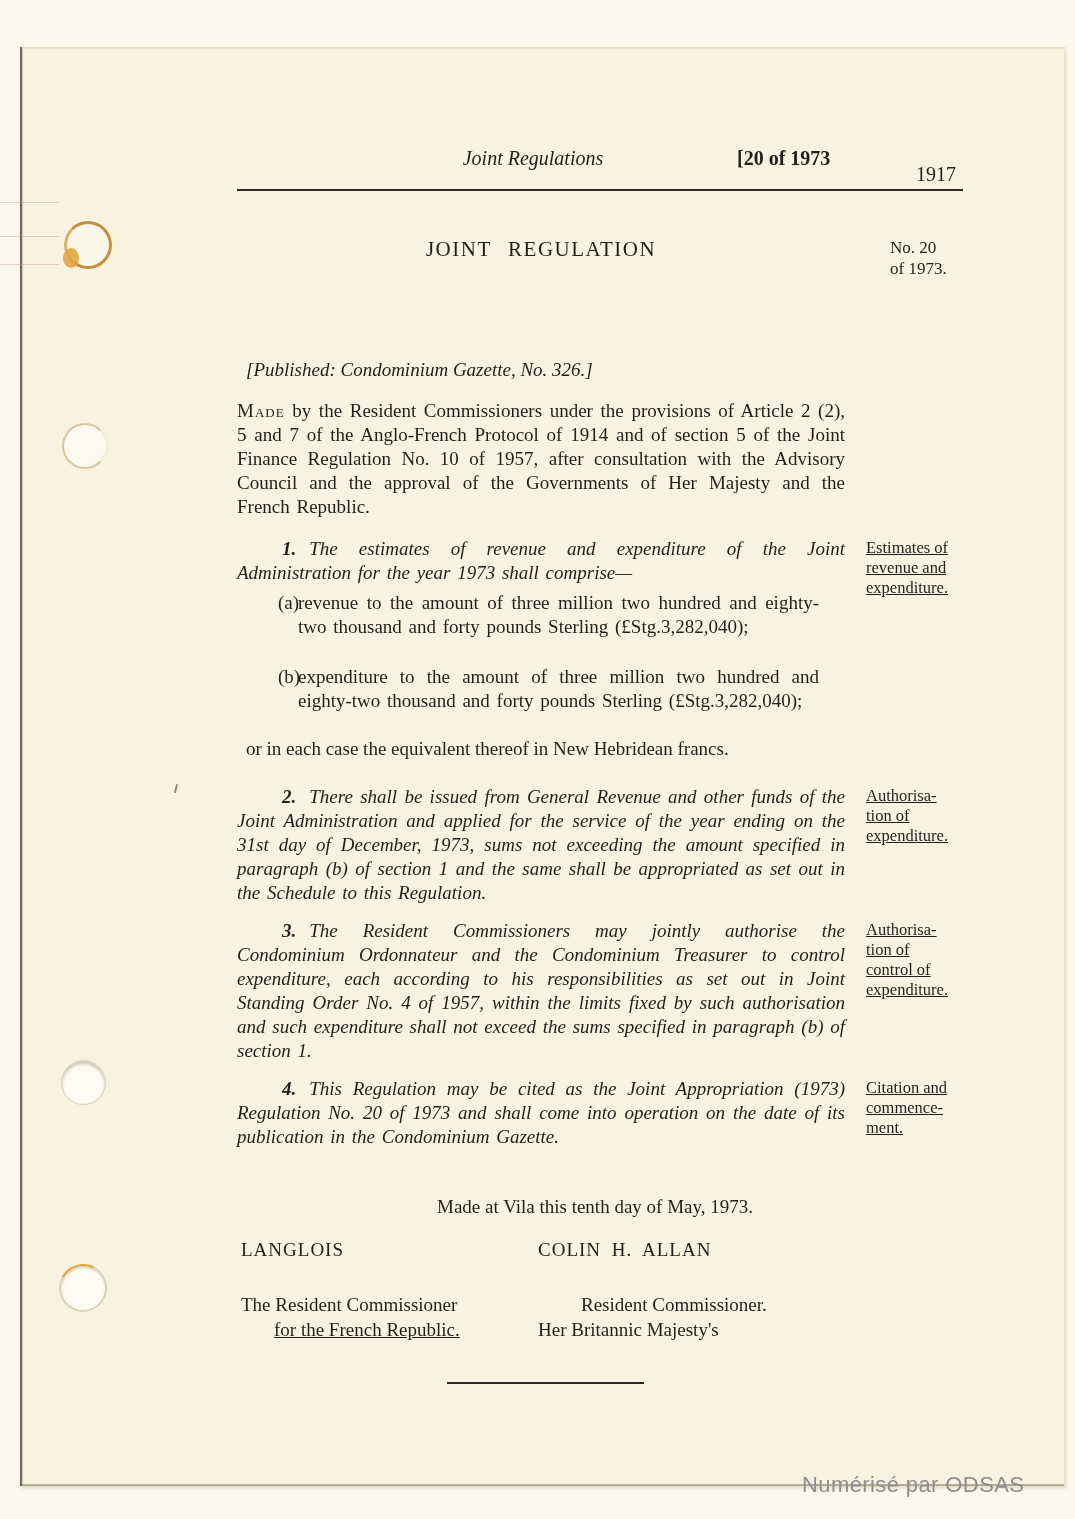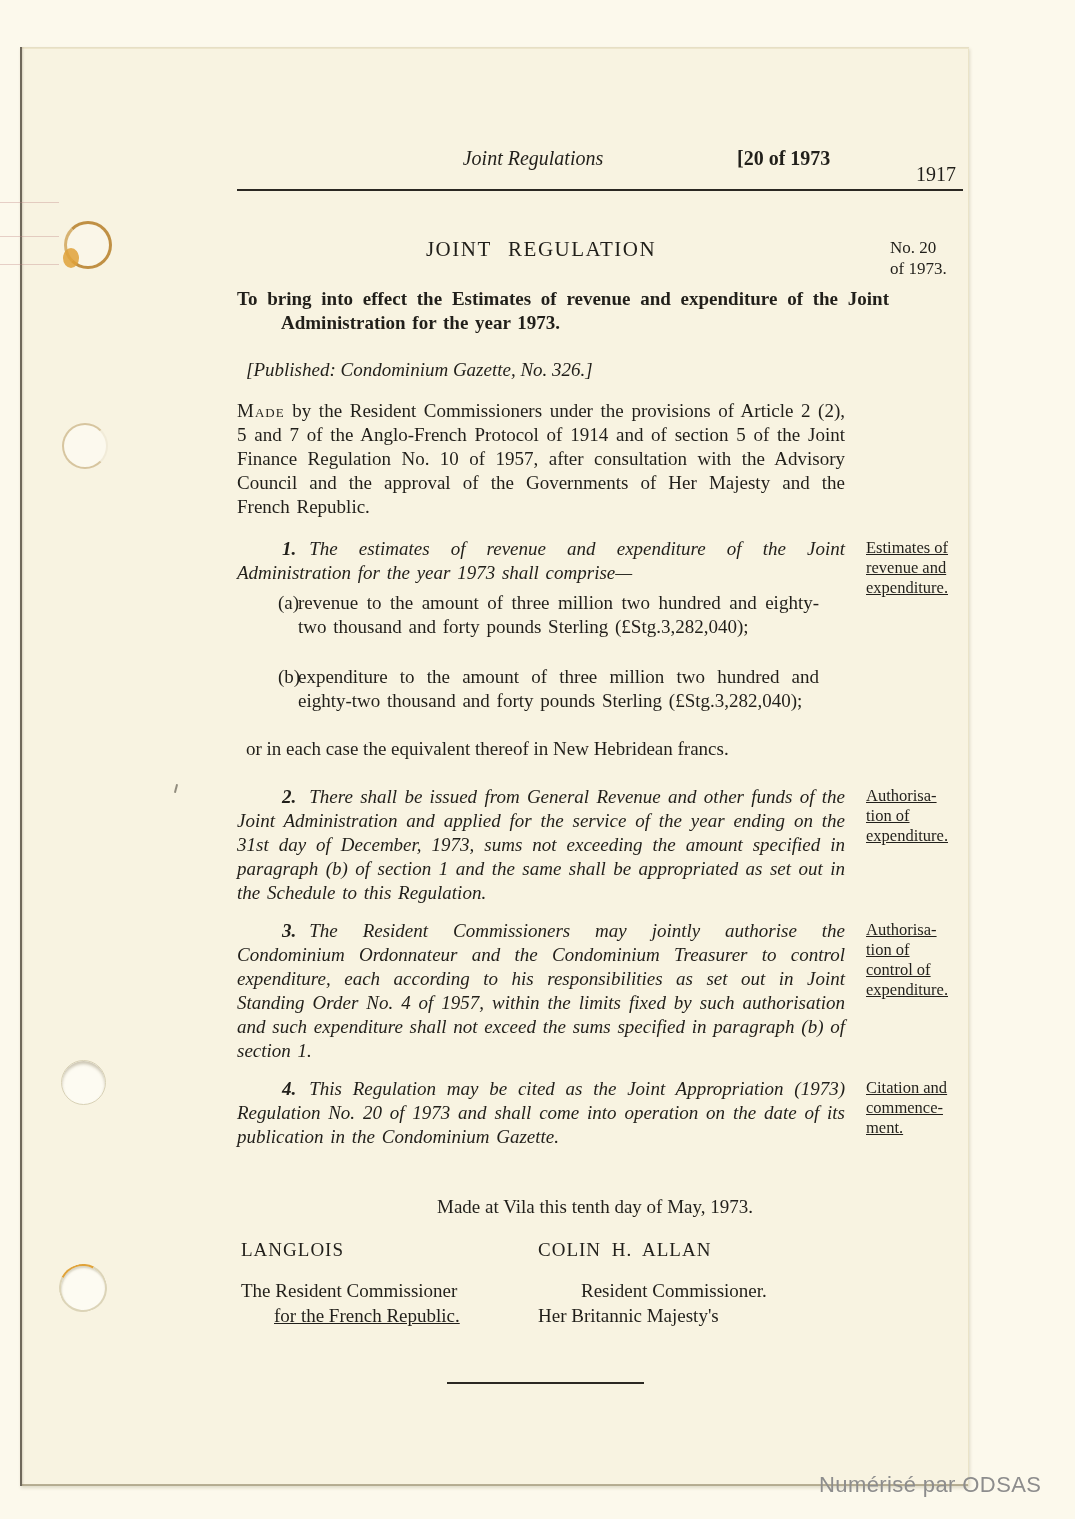--- a/index.html
+++ b/index.html
@@ -7,21 +7,21 @@
     width: 1075px; height: 1519px;
     position: relative;
     background: #fcf9ec;
     overflow: hidden;
     font-family: "Liberation Serif", serif;
     color: #211f1a;
   }
   .paper {
     position: absolute;
     left: 20px; top: 47px;
-    width: 949px; height: 1439px;
+    width: 1045px; height: 1439px;
     background: #f8f3e1;
     box-shadow:
       inset 2px 0 0 #6f685a,
       inset 3px 0 2px rgba(120,110,90,.25),
       inset 0 2px 0 #efe8cd,
       inset -1px 0 0 #eae3c8,
       inset 0 -2px 0 #b9b094,
       1px 2px 3px rgba(140,130,100,.25);
   }
   .paper > * { position: absolute; }
@@ -47,21 +47,21 @@
   .hang { padding-left: 44px; text-indent: -44px; }
   .indent1 { text-indent: 45px; font-style: italic; }
   .sec-num { font-weight: bold; margin-right: 13px; }
   .smallcaps { font-variant: small-caps; letter-spacing: 1px; }
   .marg-note { left: 846px; width: 132px; font-size: 16.5px; line-height: 20px; text-decoration: underline; }
   .item { left: 258px; width: 568px; }
   .item-label { position: absolute; left: 0; top: 0; font-size: 19px; line-height: 24px; }
   .item-text { margin: 0 0 0 20px; width: 521px; }
   .plain { font-size: 19px; line-height: 24px; margin-left: 9px; }
   .sig-name { font-size: 19px; letter-spacing: 1px; word-spacing: 5px; }
-  .sig-title { font-size: 19px; line-height: 25px; margin-top: 17px; }
+  .sig-title { font-size: 19px; line-height: 25px; margin-top: 31px; }
 
   
   .hole {
     position: absolute; border-radius: 50%;
     background: #fcf9ee; z-index: 3;
   }
   .hole-1 { left: 64px; top: 221px; width: 42px; height: 42px;
     border: 3px solid #c09044; border-left-color: #d7b271; background: #faf6e8; }
   .hole-1::after { content: ""; position: absolute; left: -4px; bottom: -2px;
     width: 16px; height: 20px; border-radius: 50%; background: #dfa138; opacity: .85; }
@@ -70,42 +70,41 @@
   .hole-3 { left: 61px; top: 1060px; width: 43px; height: 43px;
     border: 1px solid #d8d1b6; box-shadow: inset 0 3px 3px rgba(150,140,110,.45); background: #fdfbf2; }
   .hole-4 { left: 59px; top: 1264px; width: 44px; height: 44px;
     border: 2px solid #dcd4b8; border-top-color: #e0a33a; transform: rotate(-18deg);
     box-shadow: inset 0 2px 2px rgba(150,140,110,.35); background: #fdfbf2; }
   .scan-line { position: absolute; left: 0; width: 59px; height: 1px;
     background: rgba(190,128,128,.35); z-index: 4; }
   .ink-tick { position: absolute; left: 175px; top: 784px; width: 2px; height: 9px;
     background: #6f695c; transform: rotate(14deg); opacity: .75; z-index: 4; }
   .watermark {
-    position: absolute; left: 819px; top: 1472px; z-index: 5;
+    position: absolute; left: 802px; top: 1472px; z-index: 5;
     font-family: "Liberation Sans", sans-serif;
     font-size: 22px; color: #8d8d8d; letter-spacing: .4px;
   }
 </style>
 </head>
 <body>
 
 <div class="paper">
 
   <div class="hdr ital" style="left:513px; top:99px; transform:translateX(-50%); white-space:nowrap;">Joint Regulations</div>
   <div class="hdr bold" style="left:717px; top:99px; white-space:nowrap;">[20 of 1973</div>
   <div class="hdr" style="left:896px; top:99px; white-space:nowrap;margin-top:16px;">1917</div>
   <div class="rule" style="left:217px; top:142px; width:726px;"></div>
 
   <div class="heading" style="top:190px;">JOINT REGULATION</div>
   <div class="regno" style="top:190px;margin-left:24px;">
     <div>No. 20</div>
     <div>of 1973.</div>
   </div>
 
-  <p class="body-col just bold hang" style="top:240px; position:absolute;">To bring into effect the Estimates of revenue and expenditure of the Joint Administration for the year 1973.</p>
 
   <div class="body-col ital plain" style="top:311px;">[Published: Condominium Gazette, No. 326.]</div>
 
   <p class="body-col just" style="top:352px; position:absolute;"><span class="smallcaps">Made</span><span> by the Resident Commissioners under the provisions of Article 2 (2), 5 and 7 of the Anglo-French Protocol of 1914 and of section 5 of the Joint Finance Regulation No. 10 of 1957, after consultation with the Advisory Council and the approval of the Governments of Her Majesty and the French Republic.</span></p>
 
   <p class="body-col just indent1" style="top:490px; position:absolute;"><b class="sec-num">1.</b><span>The estimates of revenue and expenditure of the Joint Administration for the year 1973 shall comprise—</span></p>
   <div class="marg-note" style="top:491px;">
     <div>Estimates of</div>
     <div>revenue and</div>
     <div>expenditure.</div>

